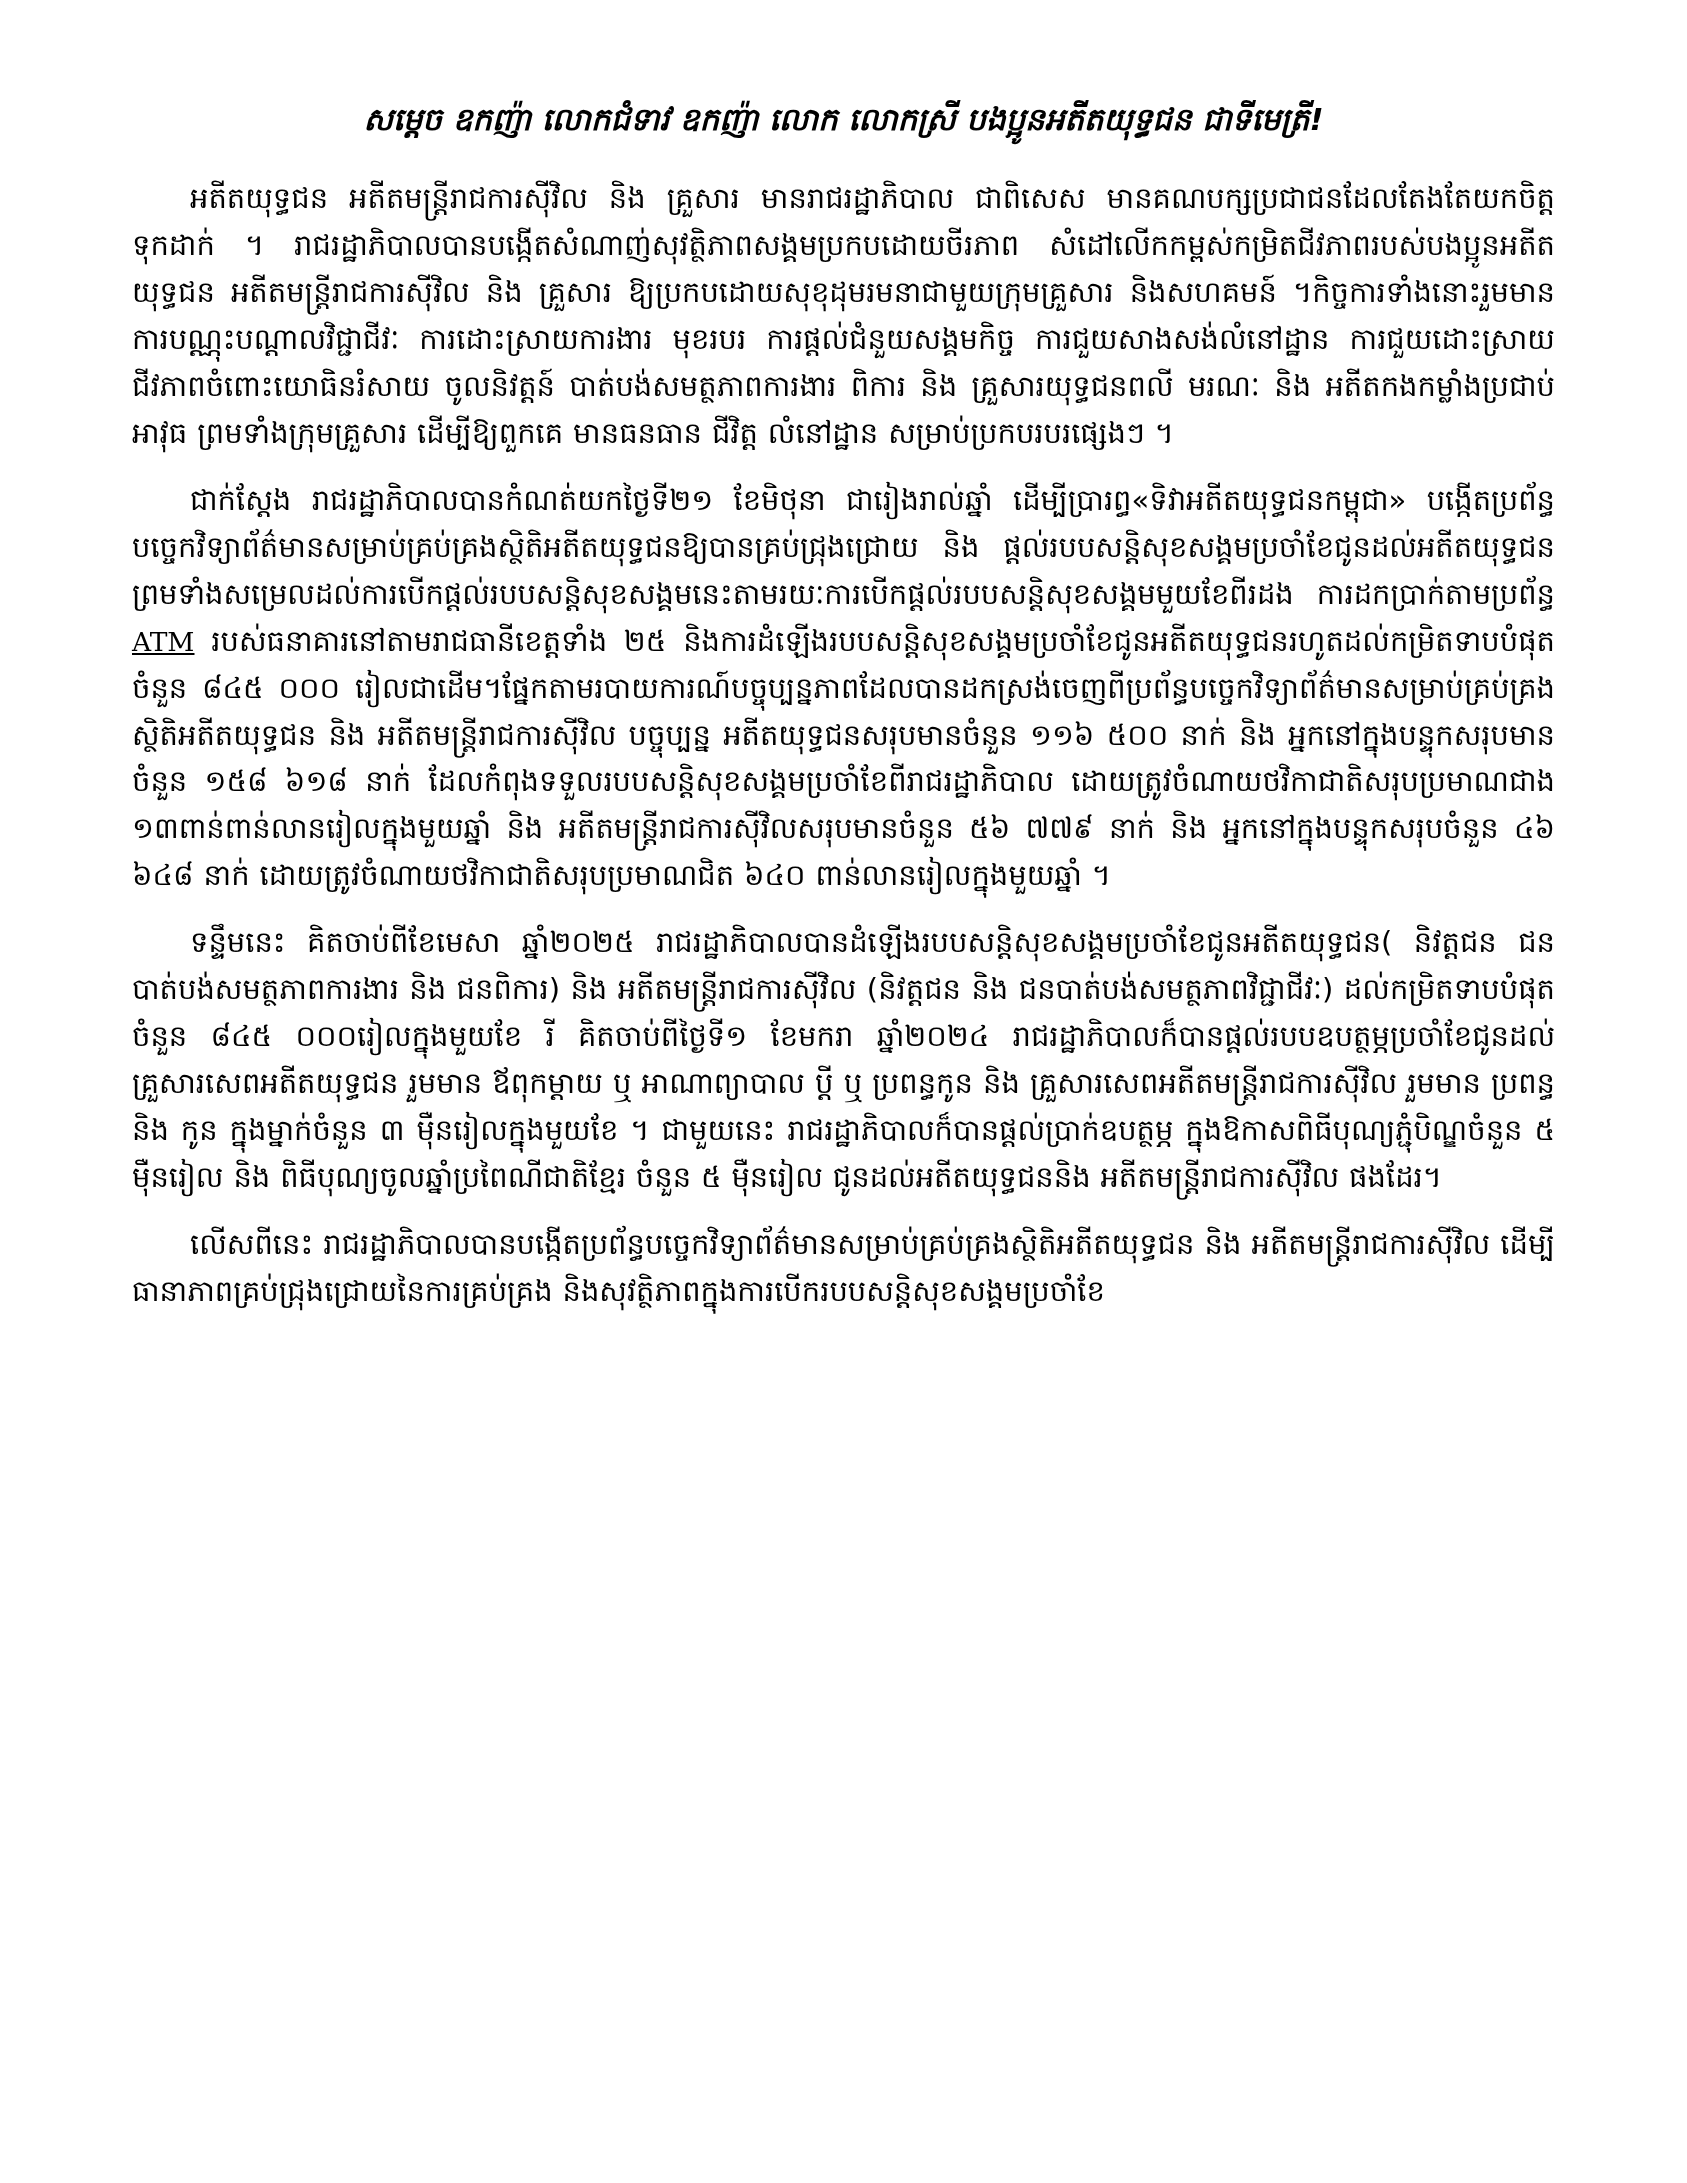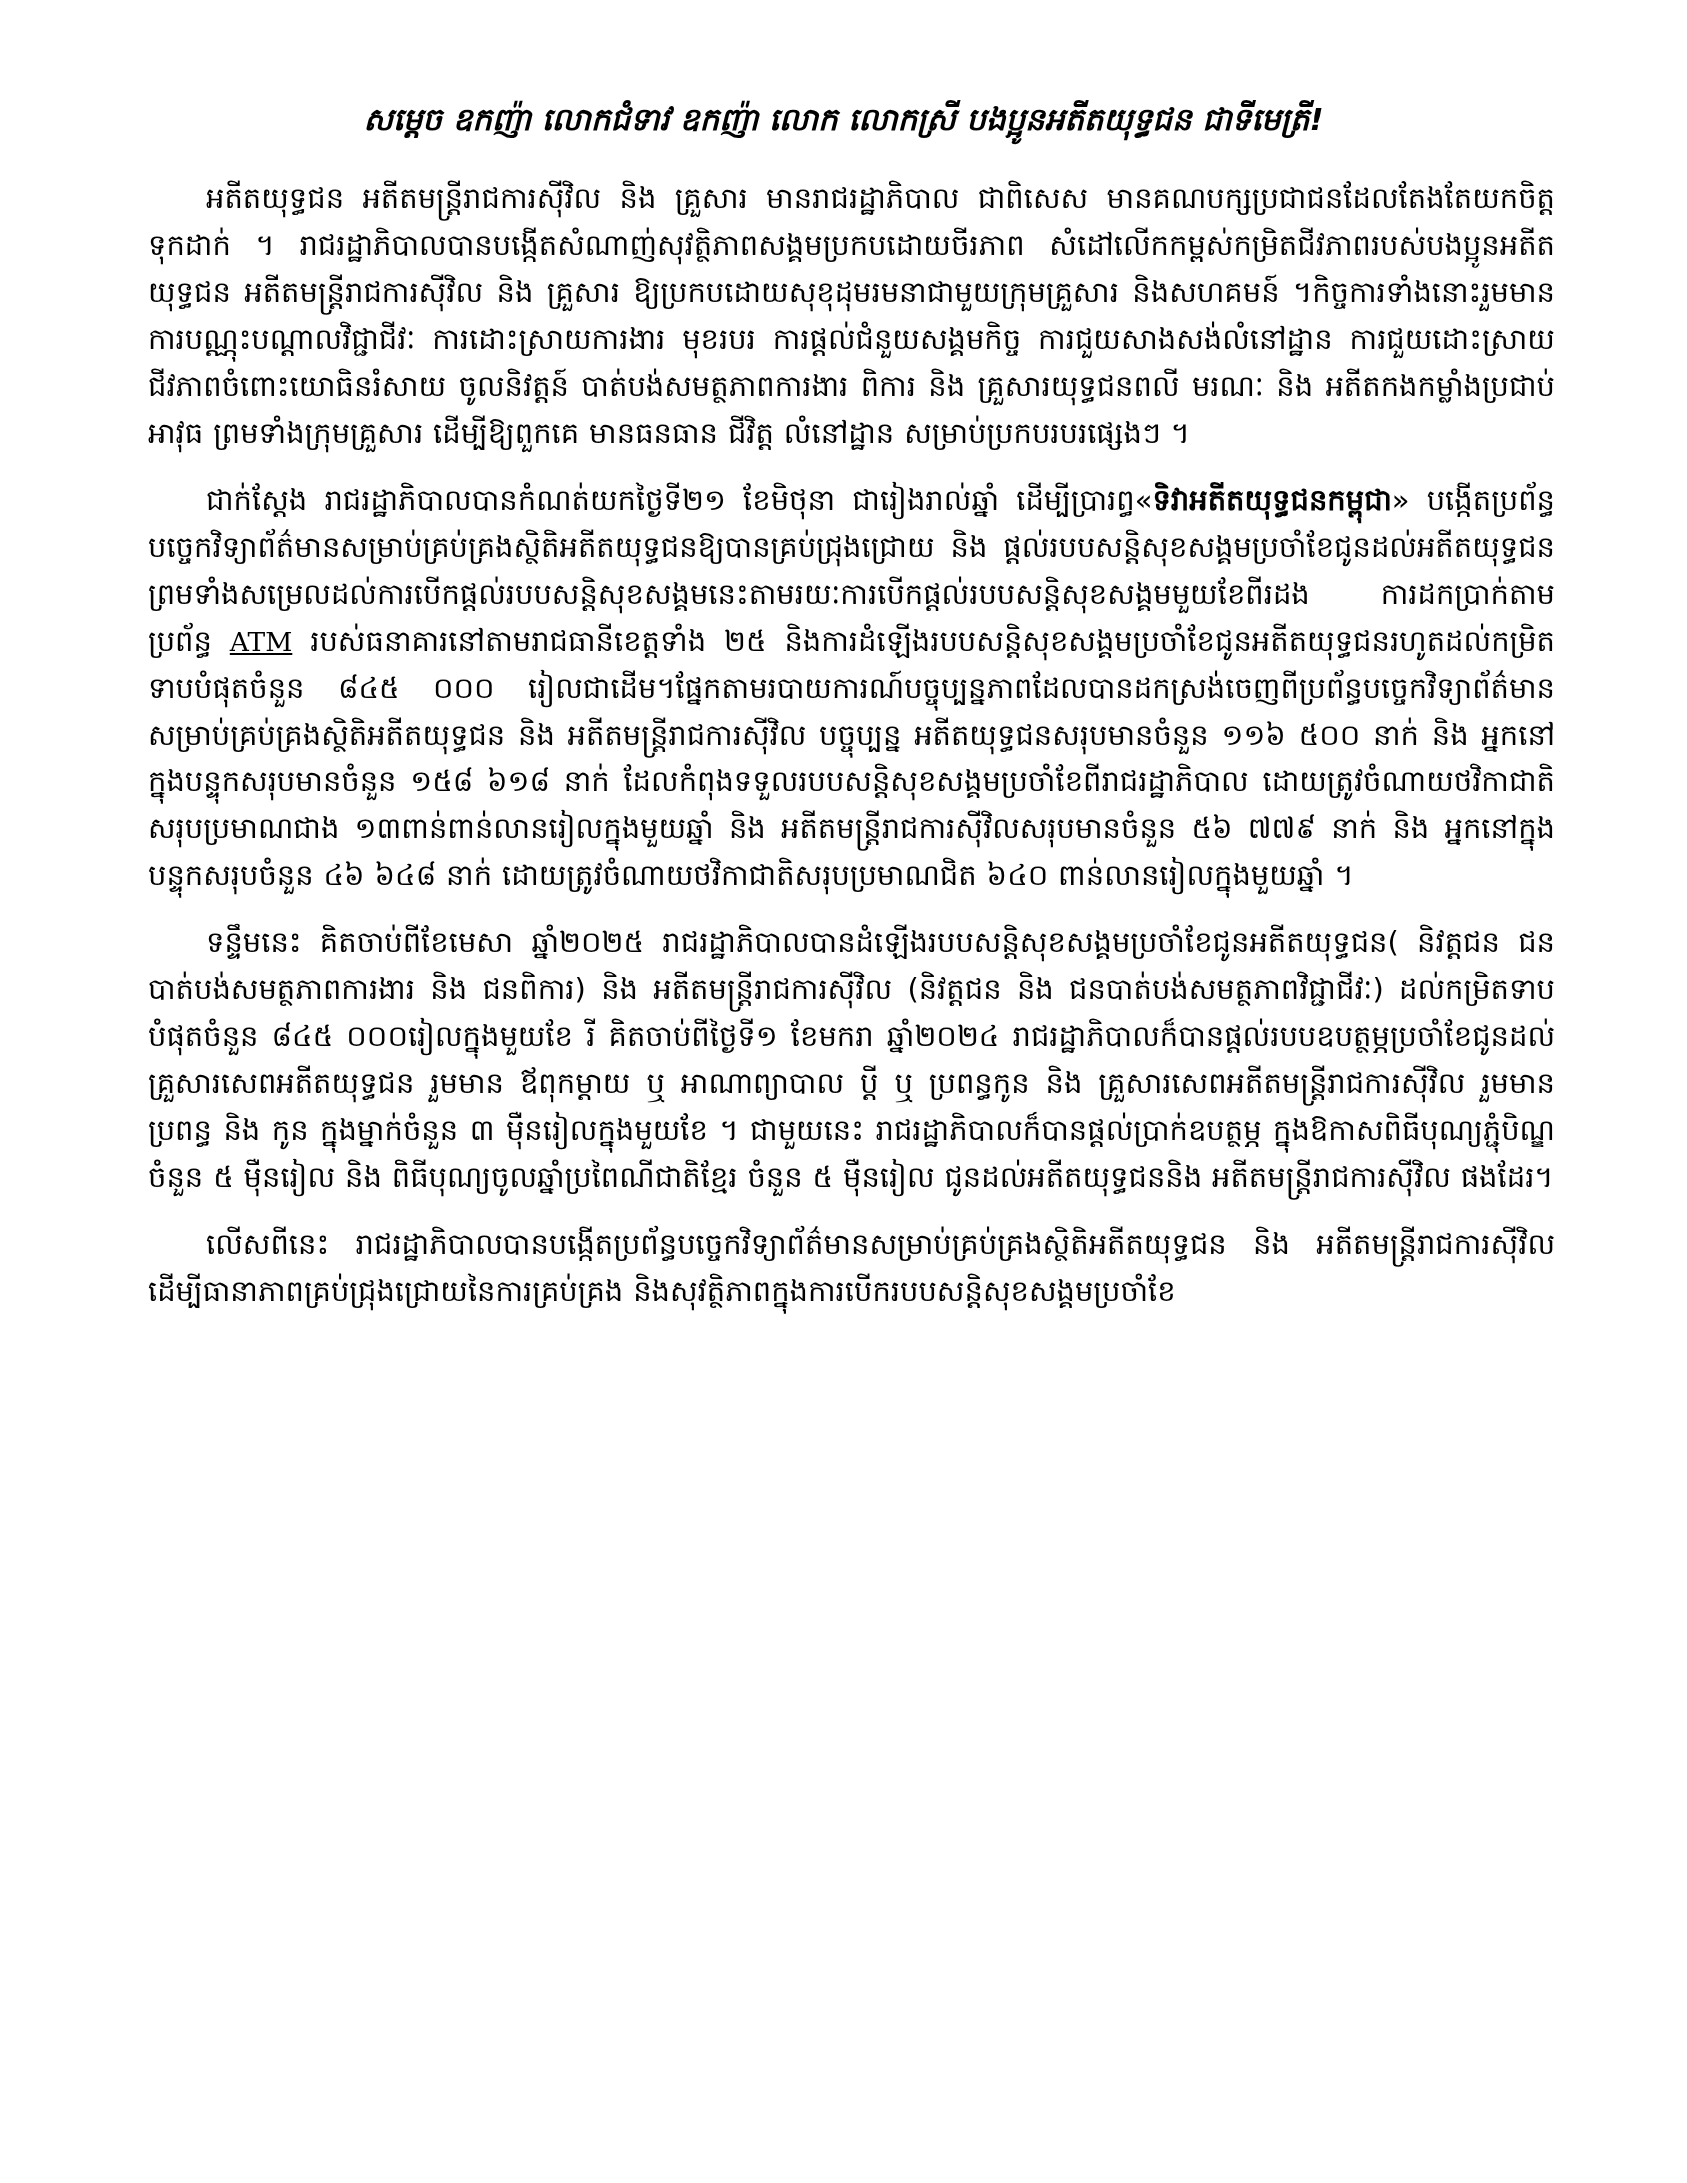--- a/index.html
+++ b/index.html
@@ -32,30 +32,30 @@
     padding: 0 6.6px;
     white-space: nowrap;
   }
 
   .para {
     font-size: 29px;
     line-height: 1.62;
     text-align: justify;
     text-justify: inter-word;
     text-indent: 58px;
-    margin: 0 0 20px 16px;
+    margin: 0 0 20px 0;
     word-spacing: 0.7px;
   }
 
   .para:last-child {
     margin-bottom: 0;
   }
 
   .bold {
-    font-weight: bold;
+    font-weight: normal;
   }
 
   .latin {
     font-family: "DejaVu Serif", "Liberation Serif", serif;
     font-size: 26.5px;
     text-decoration: underline;
   }
 
   
   .para > span {

